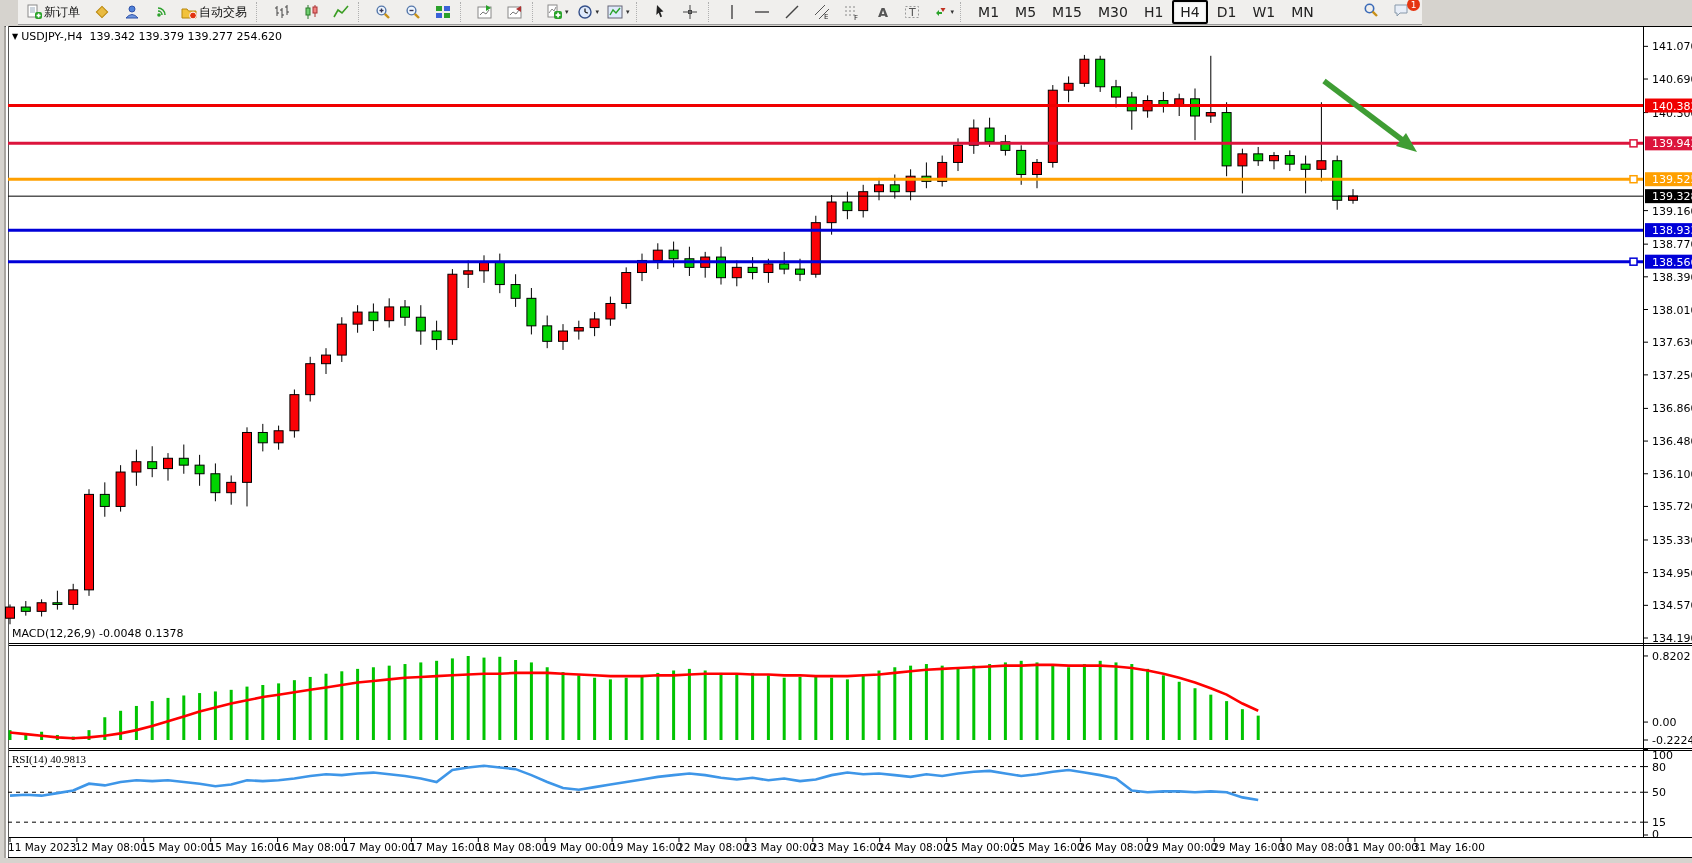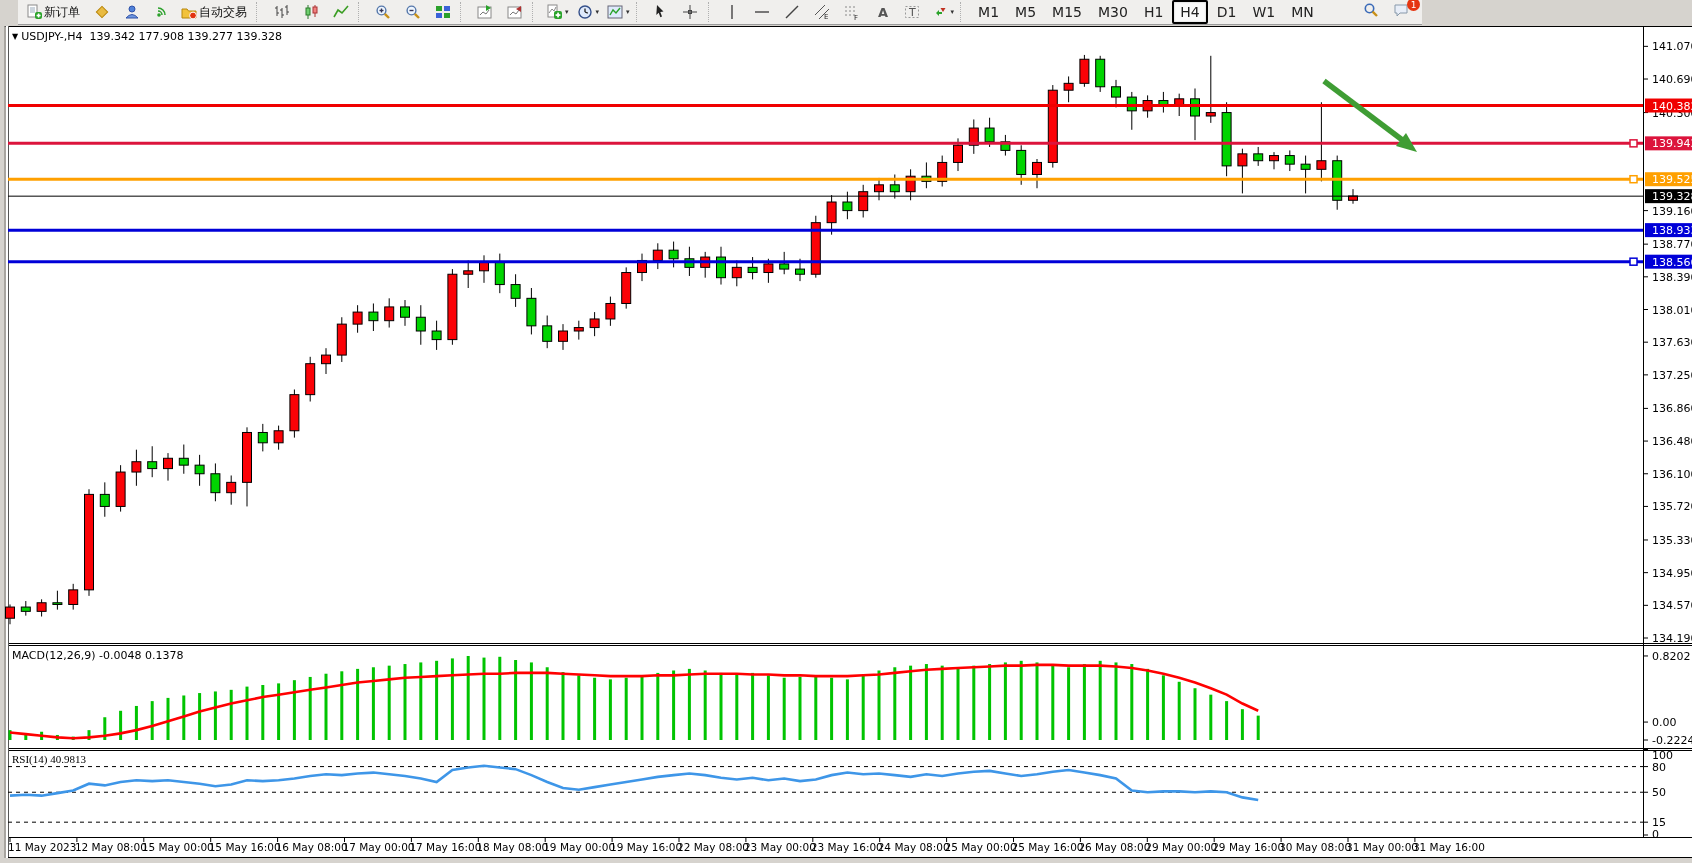--- a/index.html
+++ b/index.html
@@ -18,21 +18,21 @@
   #tb-right{margin-left:auto;display:flex;align-items:center;margin-right:6px;}
   .badge{position:absolute;top:-4px;right:-6px;background:#e53510;color:#fff;font-size:9px;
          width:13px;height:13px;border-radius:50%;display:flex;align-items:center;justify-content:center;}
   
   #chart-frame{position:absolute;left:4px;top:26px;width:1688px;height:832px;background:#fff;
                border-top:1px solid #3a3a3a;border-left:2px solid #a8a5a0;box-sizing:border-box;z-index:1;}
   #chart-svg{position:absolute;left:0;top:0;z-index:2;}
   .overlay-label{position:absolute;z-index:4;font-size:11px;color:#000;white-space:nowrap;}
   #chart-title{left:12px;top:30px;}
   #chart-title .tri{font-size:8px;margin-right:3px;vertical-align:1px;}
-  #macd-label{left:12px;top:649px;}
+  #macd-label{left:12px;top:627px;}
   #rsi-label{left:12px;top:753px;font-family:Liberation Serif, serif;}
   text{font-family:"DejaVu Sans","Liberation Sans",sans-serif;}
 </style>
 </head>
 <body>
 
 <div id="toolbar">
   <div id="tb-left" style="display: flex; align-items: center; padding-left: 4px;">
       <div class="tb-btn">
         <span style="display: flex;">
@@ -693,16 +693,16 @@
       <line x1="1281.1000000000001" y1="838" x2="1281.1000000000001" y2="842" stroke="#000"></line>
       <text x="1279.1000000000001" y="851" font-size="10.5" fill="#000">30 May 08:00</text>
       <line x1="1348" y1="838" x2="1348" y2="842" stroke="#000"></line>
       <text x="1346" y="851" font-size="10.5" fill="#000">31 May 00:00</text>
       <line x1="1414.9" y1="838" x2="1414.9" y2="842" stroke="#000"></line>
       <text x="1412.9" y="851" font-size="10.5" fill="#000">31 May 16:00</text>
     </g>
   </svg>
 
 <div class="overlay-label" id="chart-title">
-  <span class="tri">▼</span><span>USDJPY-,H4</span>&nbsp;&nbsp;<span>139.342 177.908 139.277 139.328</span>
+  <span class="tri">▼</span><span>USDJPY-,H4</span>&nbsp;&nbsp;<span>139.342 139.379 139.277 254.620</span>
 </div>
 <div class="overlay-label" id="macd-label">MACD(12,26,9) -0.0048 0.1378</div>
 <div class="overlay-label" id="rsi-label">RSI(14) 40.9813</div>
 
 </body></html>

